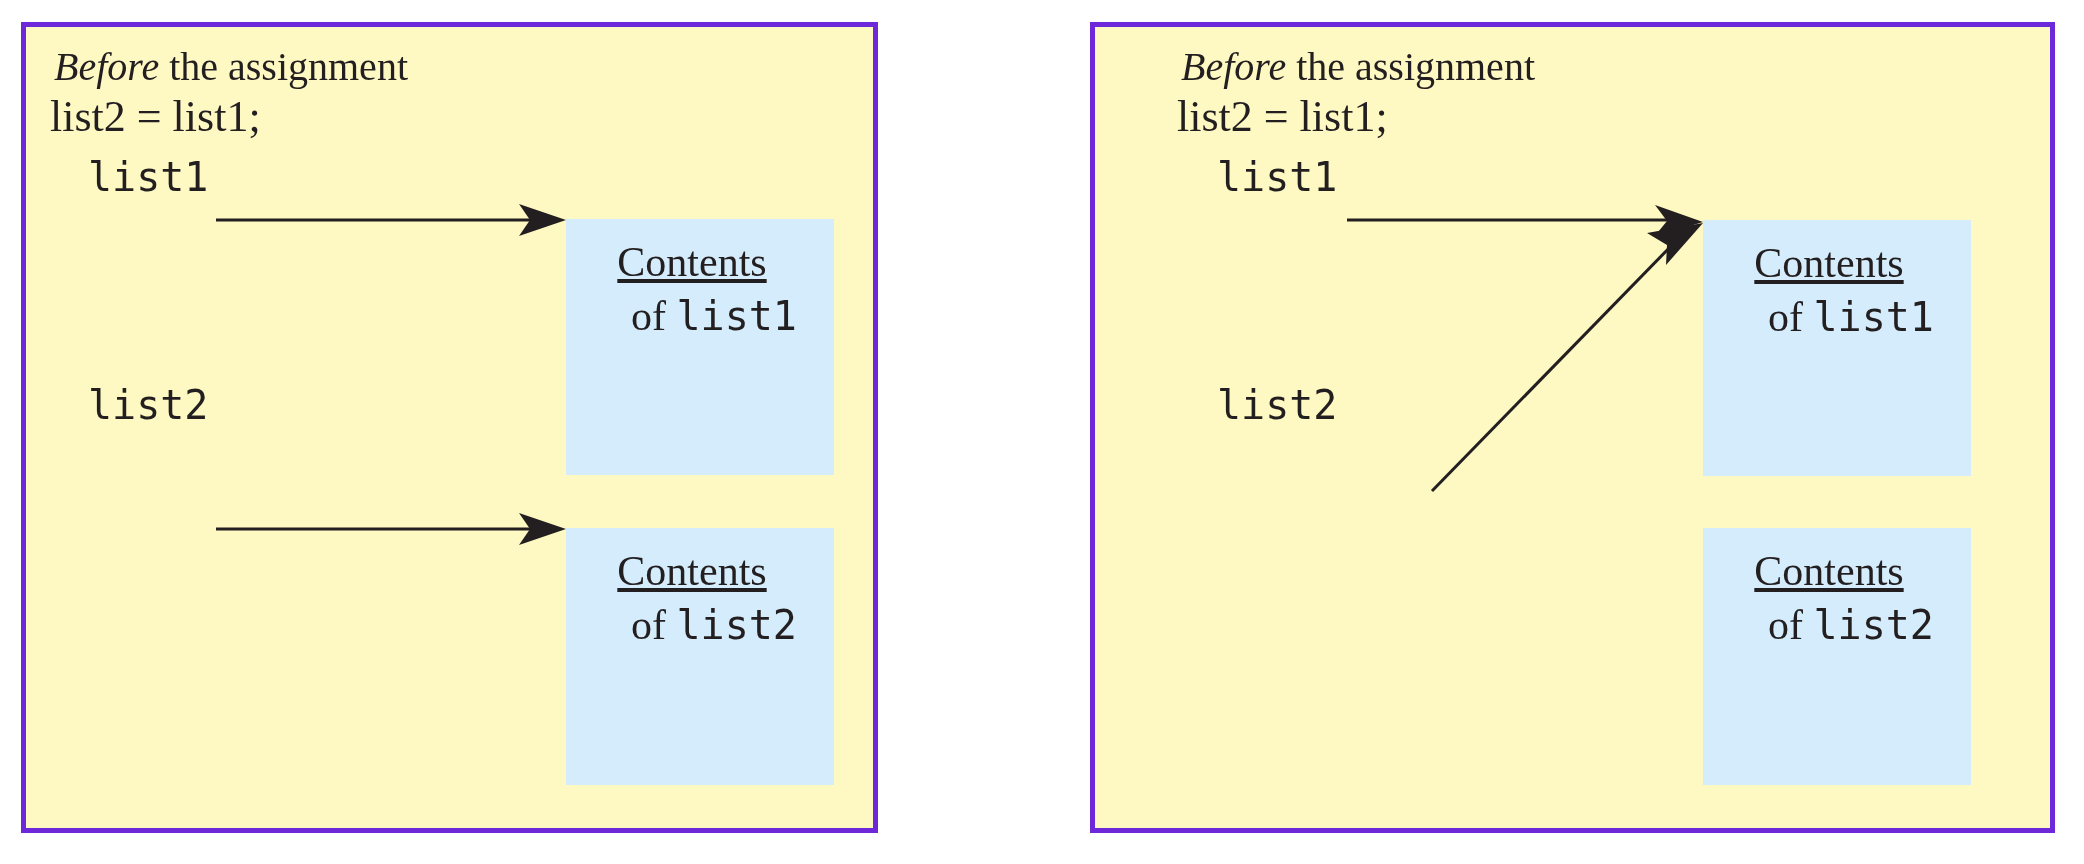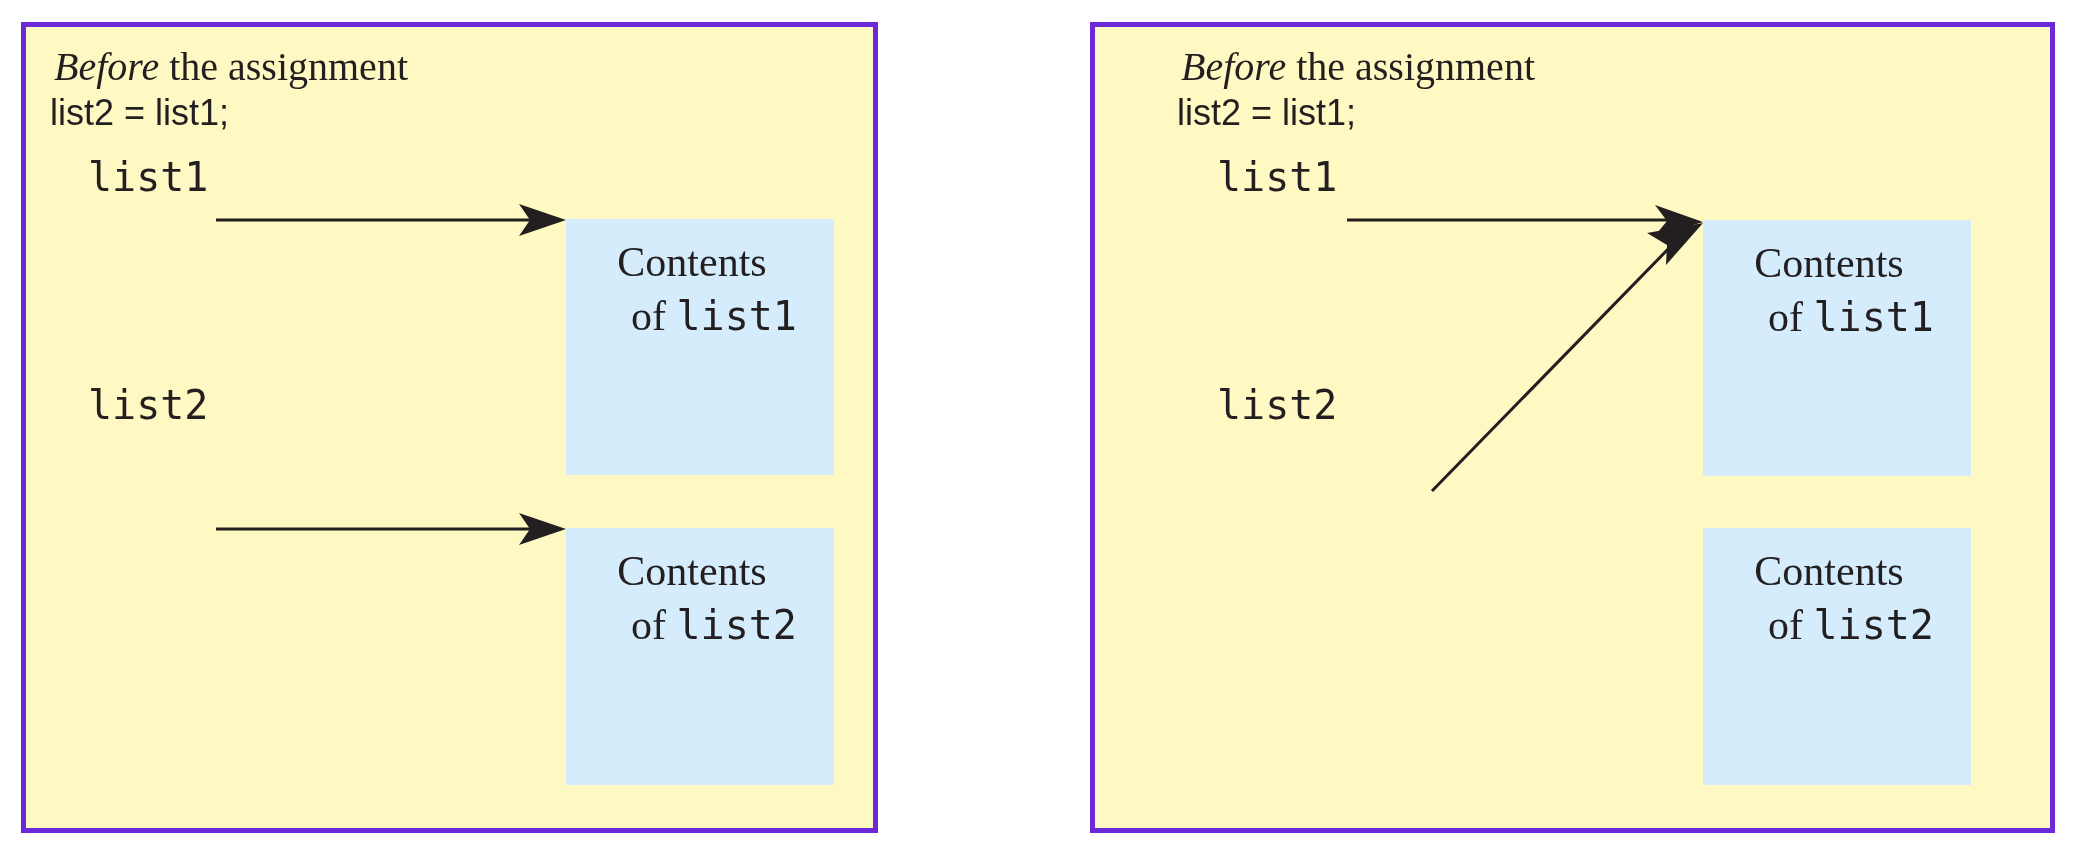--- a/index.html
+++ b/index.html
@@ -11,31 +11,31 @@
   #panel-before{left:21px;top:22px;width:857px;height:811px;}
   #panel-after{left:1090px;top:22px;width:965px;height:811px;}
 
   .panel-inner{position:absolute;left:0;top:0;right:0;bottom:0;}
 
   .caption{position:absolute;white-space:nowrap;line-height:1;}
   .caption .emph{font-style:italic;}
   .caption-text{font-size:40px;}
 
   .code{position:absolute;white-space:nowrap;line-height:1;
-        font-family:Liberation Sans, sans-serif;
-        font-size:36px;letter-spacing:0px;}
+        font-family:Liberation Serif, serif;
+        font-size:44px;letter-spacing:0px;}
 
   .varlabel{position:absolute;white-space:nowrap;line-height:1;
             font-family:"DejaVu Sans Mono","Liberation Mono",monospace;
             font-size:40px;}
 
   .memblock{position:absolute;background:#d4ecfb;box-sizing:border-box;
             display:block;text-align:center;}
   .memblock .line1{position:absolute;left:0;right:16px;white-space:nowrap;
-                   font-family:"Liberation Serif","DejaVu Serif",serif;font-size:42px;line-height:1;}
+                   font-family:"Liberation Serif","DejaVu Serif",serif;font-size:42px;line-height:1;text-decoration:underline;}
   .memblock .line2{position:absolute;left:0;right:0;white-space:nowrap;
                    font-size:42px;line-height:1;}
   .memblock .line2 .mono{font-family:"DejaVu Sans Mono","Liberation Mono",monospace;font-size:40px;}
   .memblock .line2 .ser{font-family:"Liberation Serif","DejaVu Serif",serif;margin-left:28px;}
 
   svg.arrows{position:absolute;left:0;top:0;width:100%;height:100%;overflow:visible;pointer-events:none;}
 </style>
 </head>
 <body>
 

